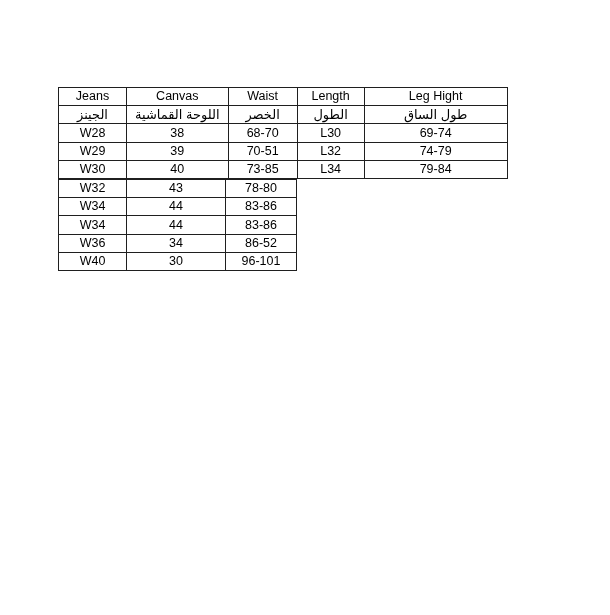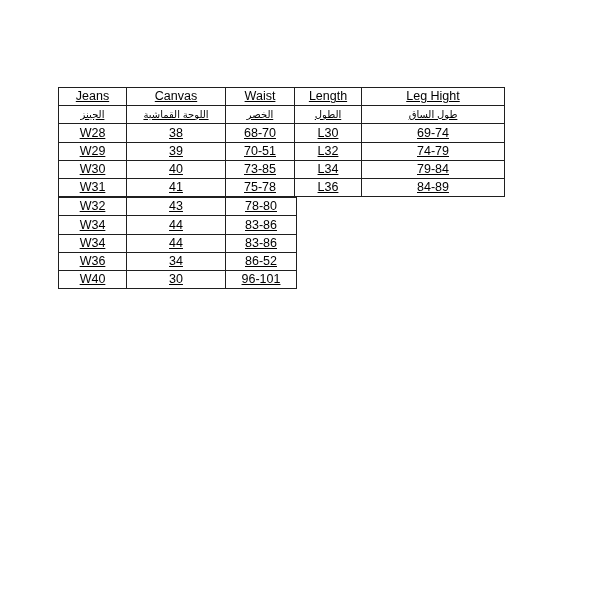--- a/index.html
+++ b/index.html
@@ -29,24 +29,23 @@
     border: 1px solid #1f1f1f;
     padding: 0 8px;
     height: 18.2px;
     text-align: center;
     vertical-align: middle;
     font-size: 12.5px;
     font-weight: 400;
     line-height: 1;
     white-space: nowrap;
     overflow: hidden;
-    text-decoration: underline;
   }
   tr.ar th {
-    font-size: 10px;
+    font-size: 13px;
     text-align: center;
   }
   
   #main-table col.c-jeans   { width: 68px; }
   #main-table col.c-canvas  { width: 99px; }
   #main-table col.c-waist   { width: 69px; }
   #main-table col.c-length  { width: 67px; }
   #main-table col.c-leg     { width: 143px; }
   
   #extra-table col.c-jeans  { width: 68px; }
@@ -97,27 +96,20 @@
           <td>L32</td>
           <td>74-79</td>
         </tr>
         <tr>
           <td>W30</td>
           <td>40</td>
           <td>73-85</td>
           <td>L34</td>
           <td>79-84</td>
         </tr>
-        <tr>
-          <td>W31</td>
-          <td>41</td>
-          <td>75-78</td>
-          <td>L36</td>
-          <td>84-89</td>
-        </tr>
       </tbody>
   </table>
 
   <table id="extra-table">
     <colgroup>
       <col class="c-jeans">
       <col class="c-canvas">
       <col class="c-waist">
     </colgroup>
     <tbody id="extra-body">

